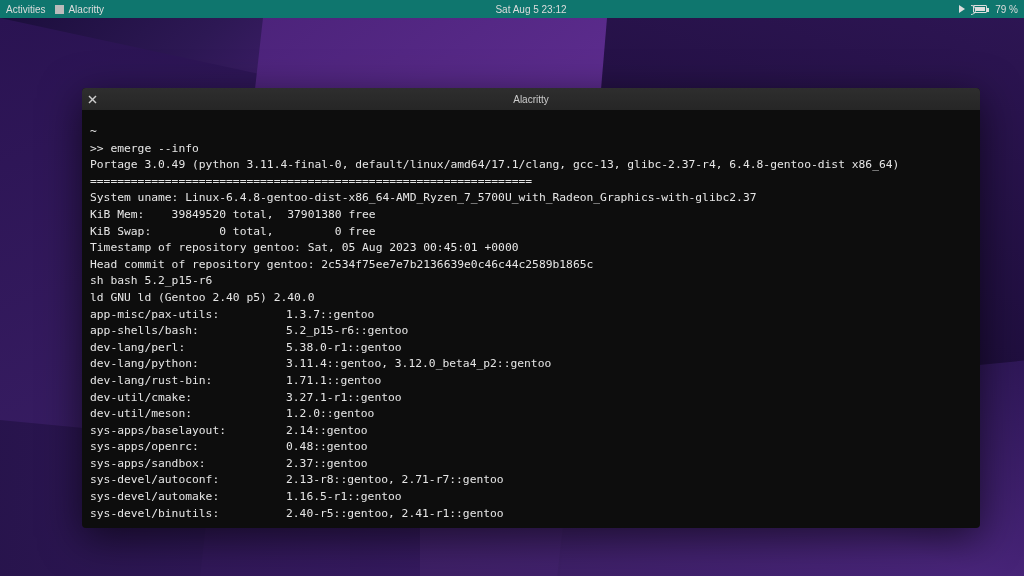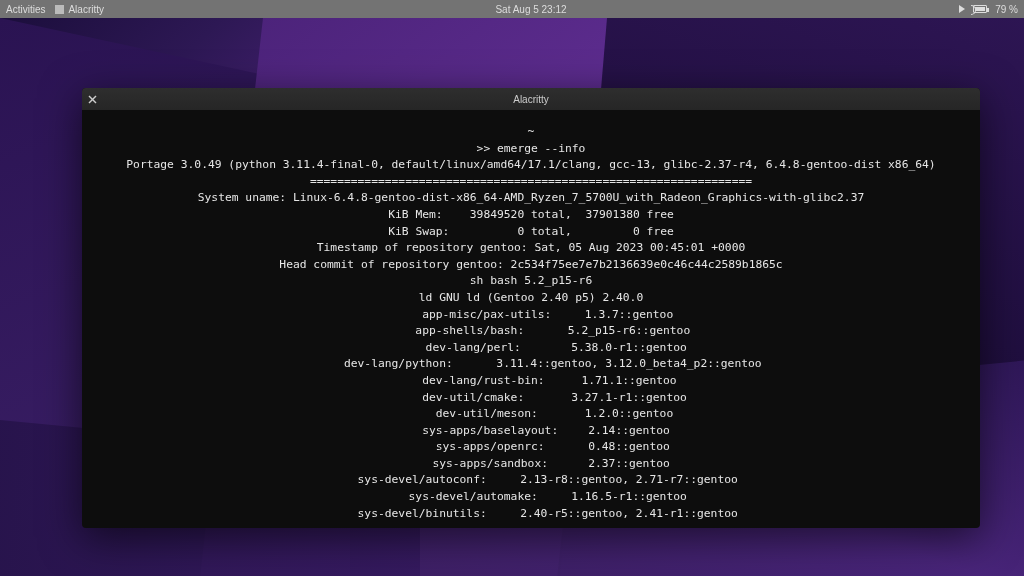--- a/index.html
+++ b/index.html
@@ -25,21 +25,21 @@
         clip-path: polygon(10% 0, 100% 0, 100% 100%, 0 100%); }
   .f4 { left:350px; top:360px; width:680px; height:220px;
         background: linear-gradient(20deg,#3a1e60 0%, #4d2780 50%, #30185a 100%);
         clip-path: polygon(0 30%, 100% 0, 100% 100%, 0 100%); opacity:.9;}
   .f5 { left:0; top:420px; width:420px; height:160px;
         background: linear-gradient(90deg,#26134a 0%, #34195e 100%);
         clip-path: polygon(0 0, 100% 25%, 100% 100%, 0 100%); opacity:.9;}
 
   .topbar {
     position: absolute; top:0; left:0; right:0; height:18px;
-    background:#737373; color:#ddd; font-size:10px;
+    background:#0f766e; color:#ddd; font-size:10px;
     display:flex; align-items:center; padding:0 6px;
     z-index:50;
   }
   .topbar .left { display:flex; gap:10px; align-items:center;}
   .topbar .appind { display:flex; align-items:center; gap:4px;}
   .topbar .appind .ico {
     width:9px; height:9px; background:#bbb; display:inline-block;
   }
   .topbar .center { position:absolute; left:50%; transform:translateX(-50%);margin-left:19px;}
   .topbar .right { margin-left:auto; display:flex; align-items:center; gap:8px;}
@@ -64,21 +64,20 @@
   .titlebar .close {
     width:20px;height:22px; display:flex;align-items:center;justify-content:center;
     color:#ccc; font-size:11px; cursor:pointer;
   }
   .titlebar .title { position:absolute; left:50%; transform:translateX(-50%);}
   .termbody {
     padding:14px 8px 8px 8px;
     font-family: "DejaVu Sans Mono","Menlo","Consolas",monospace;
     font-size:11.3px; line-height:16.6px; color:#e6e6e6;
     white-space:pre;
-    text-align:center;
   }
   .pkg-col { display:inline-block; width:196px; }
 </style>
 </head>
 <body>
 
 <div class="wp-facet f1"></div>
 <div class="wp-facet f2"></div>
 <div class="wp-facet f3"></div>
 <div class="wp-facet f4"></div>

